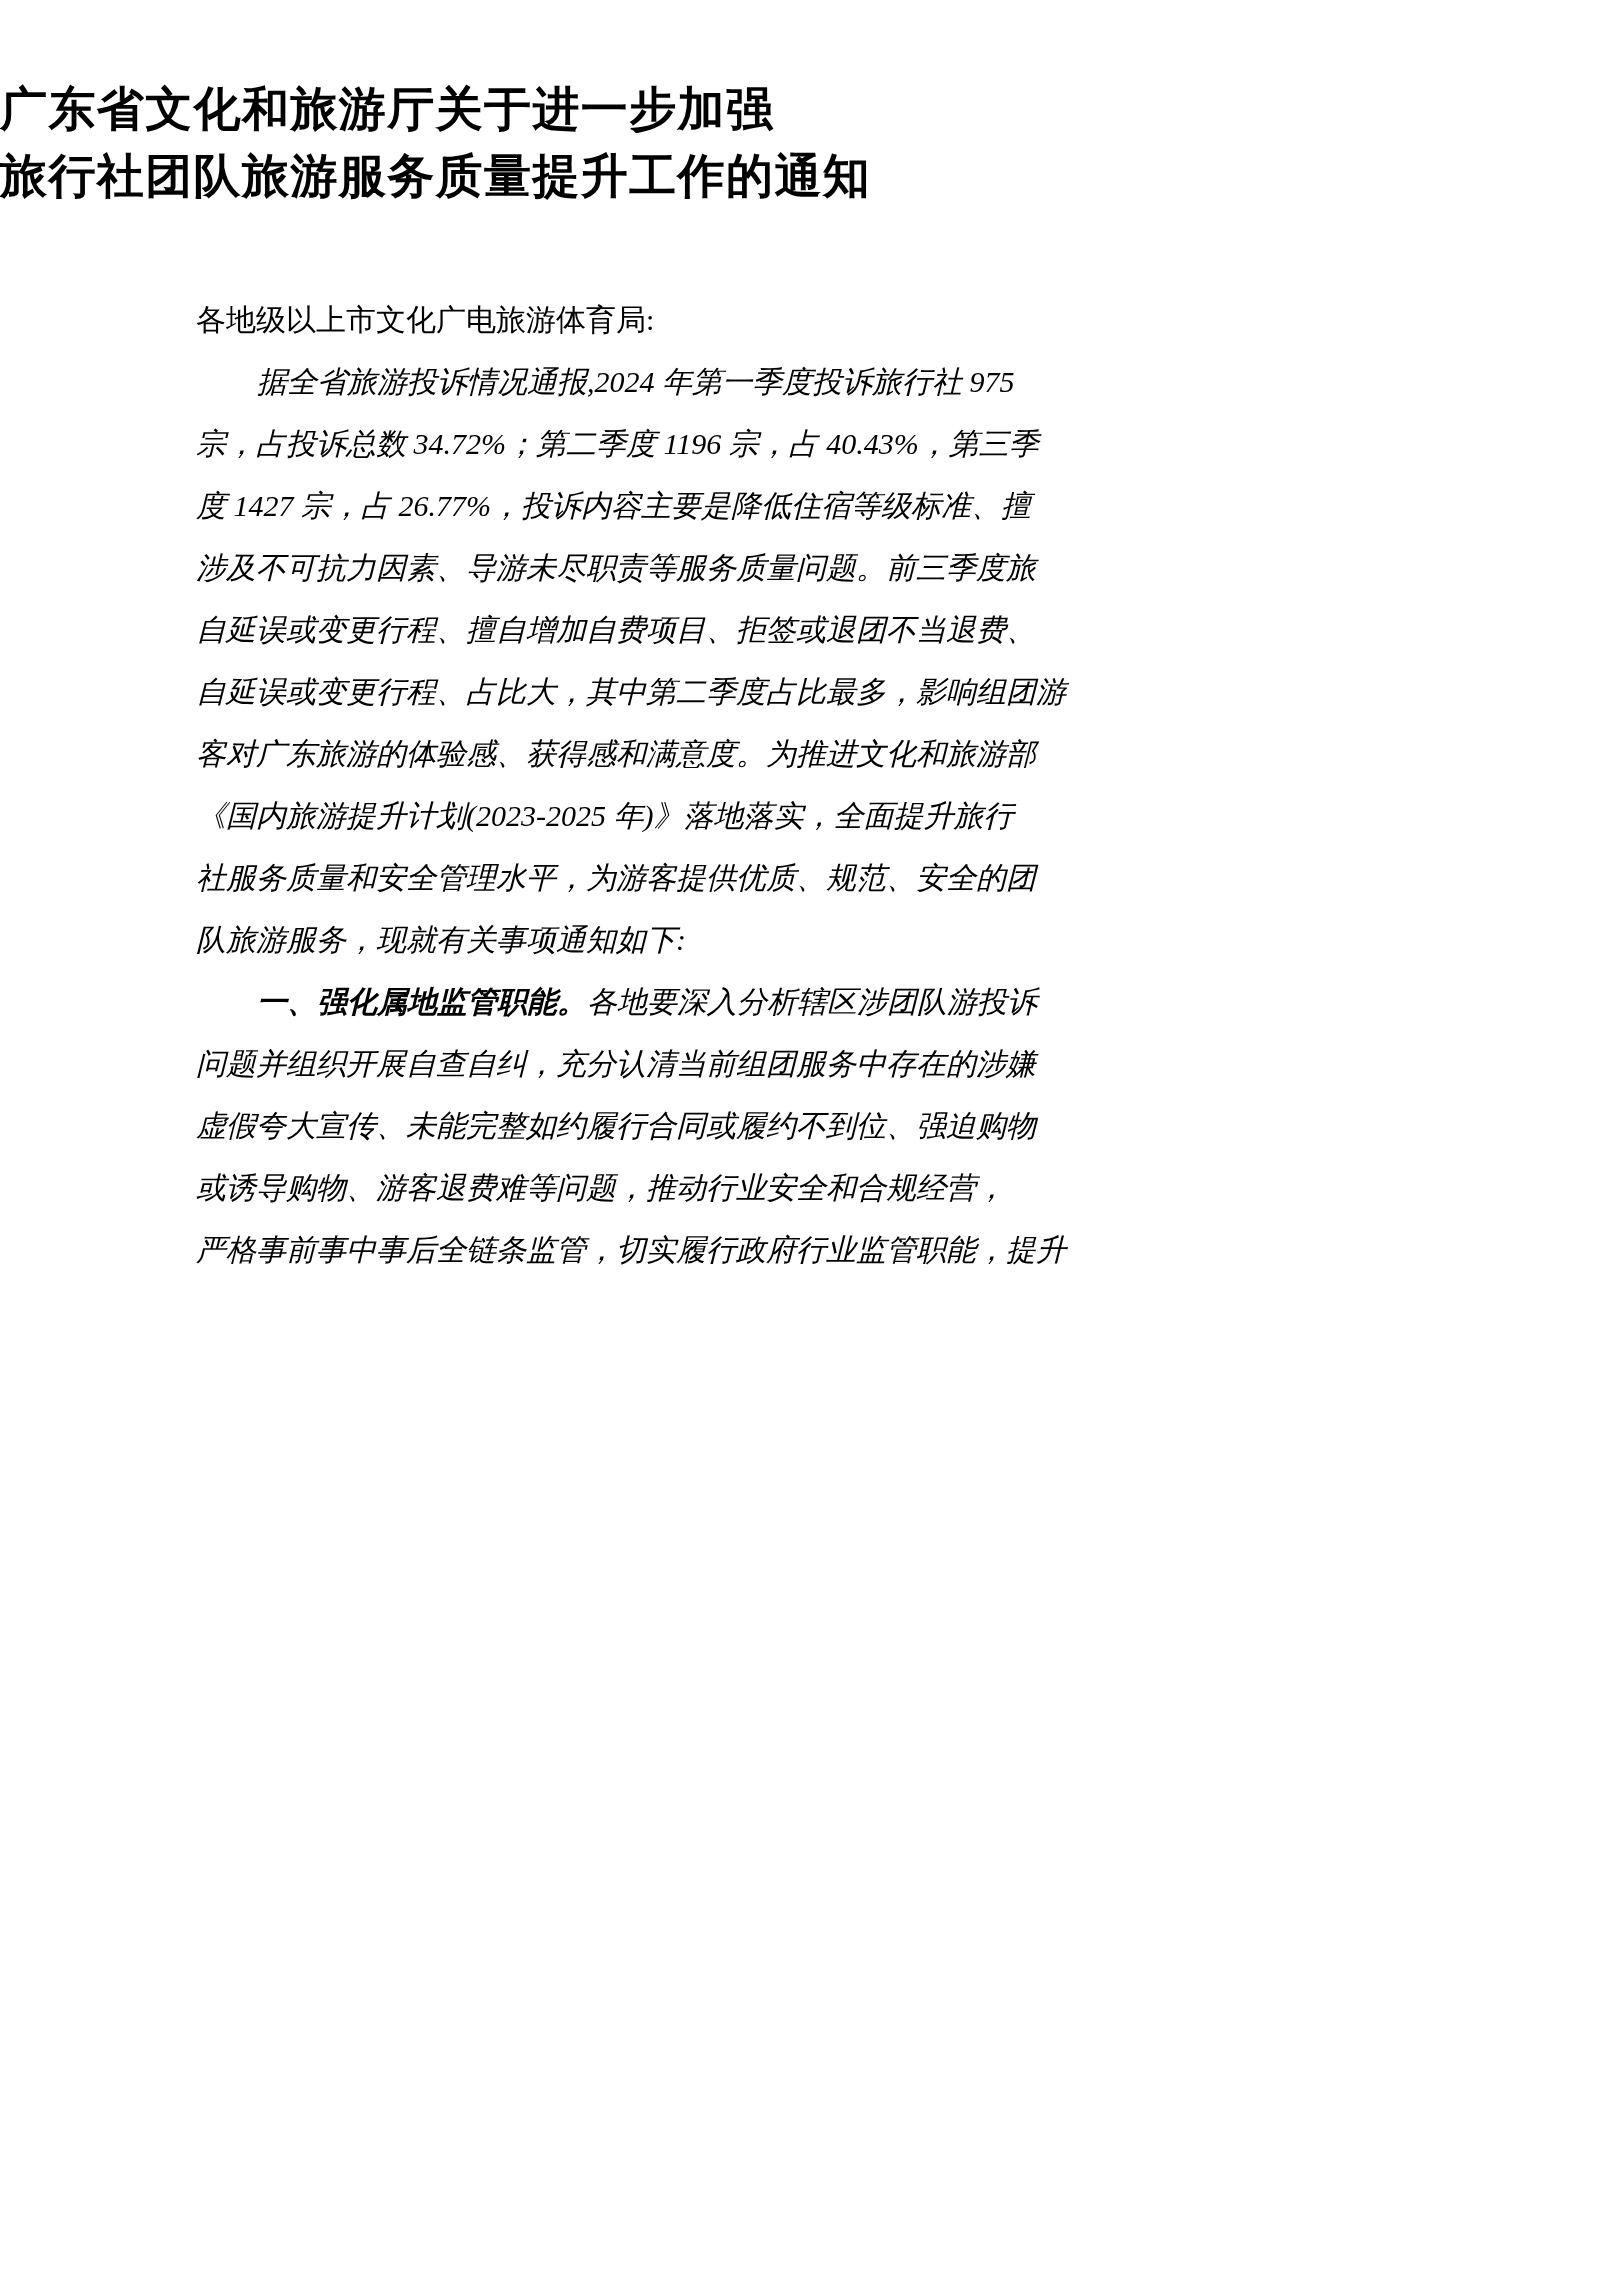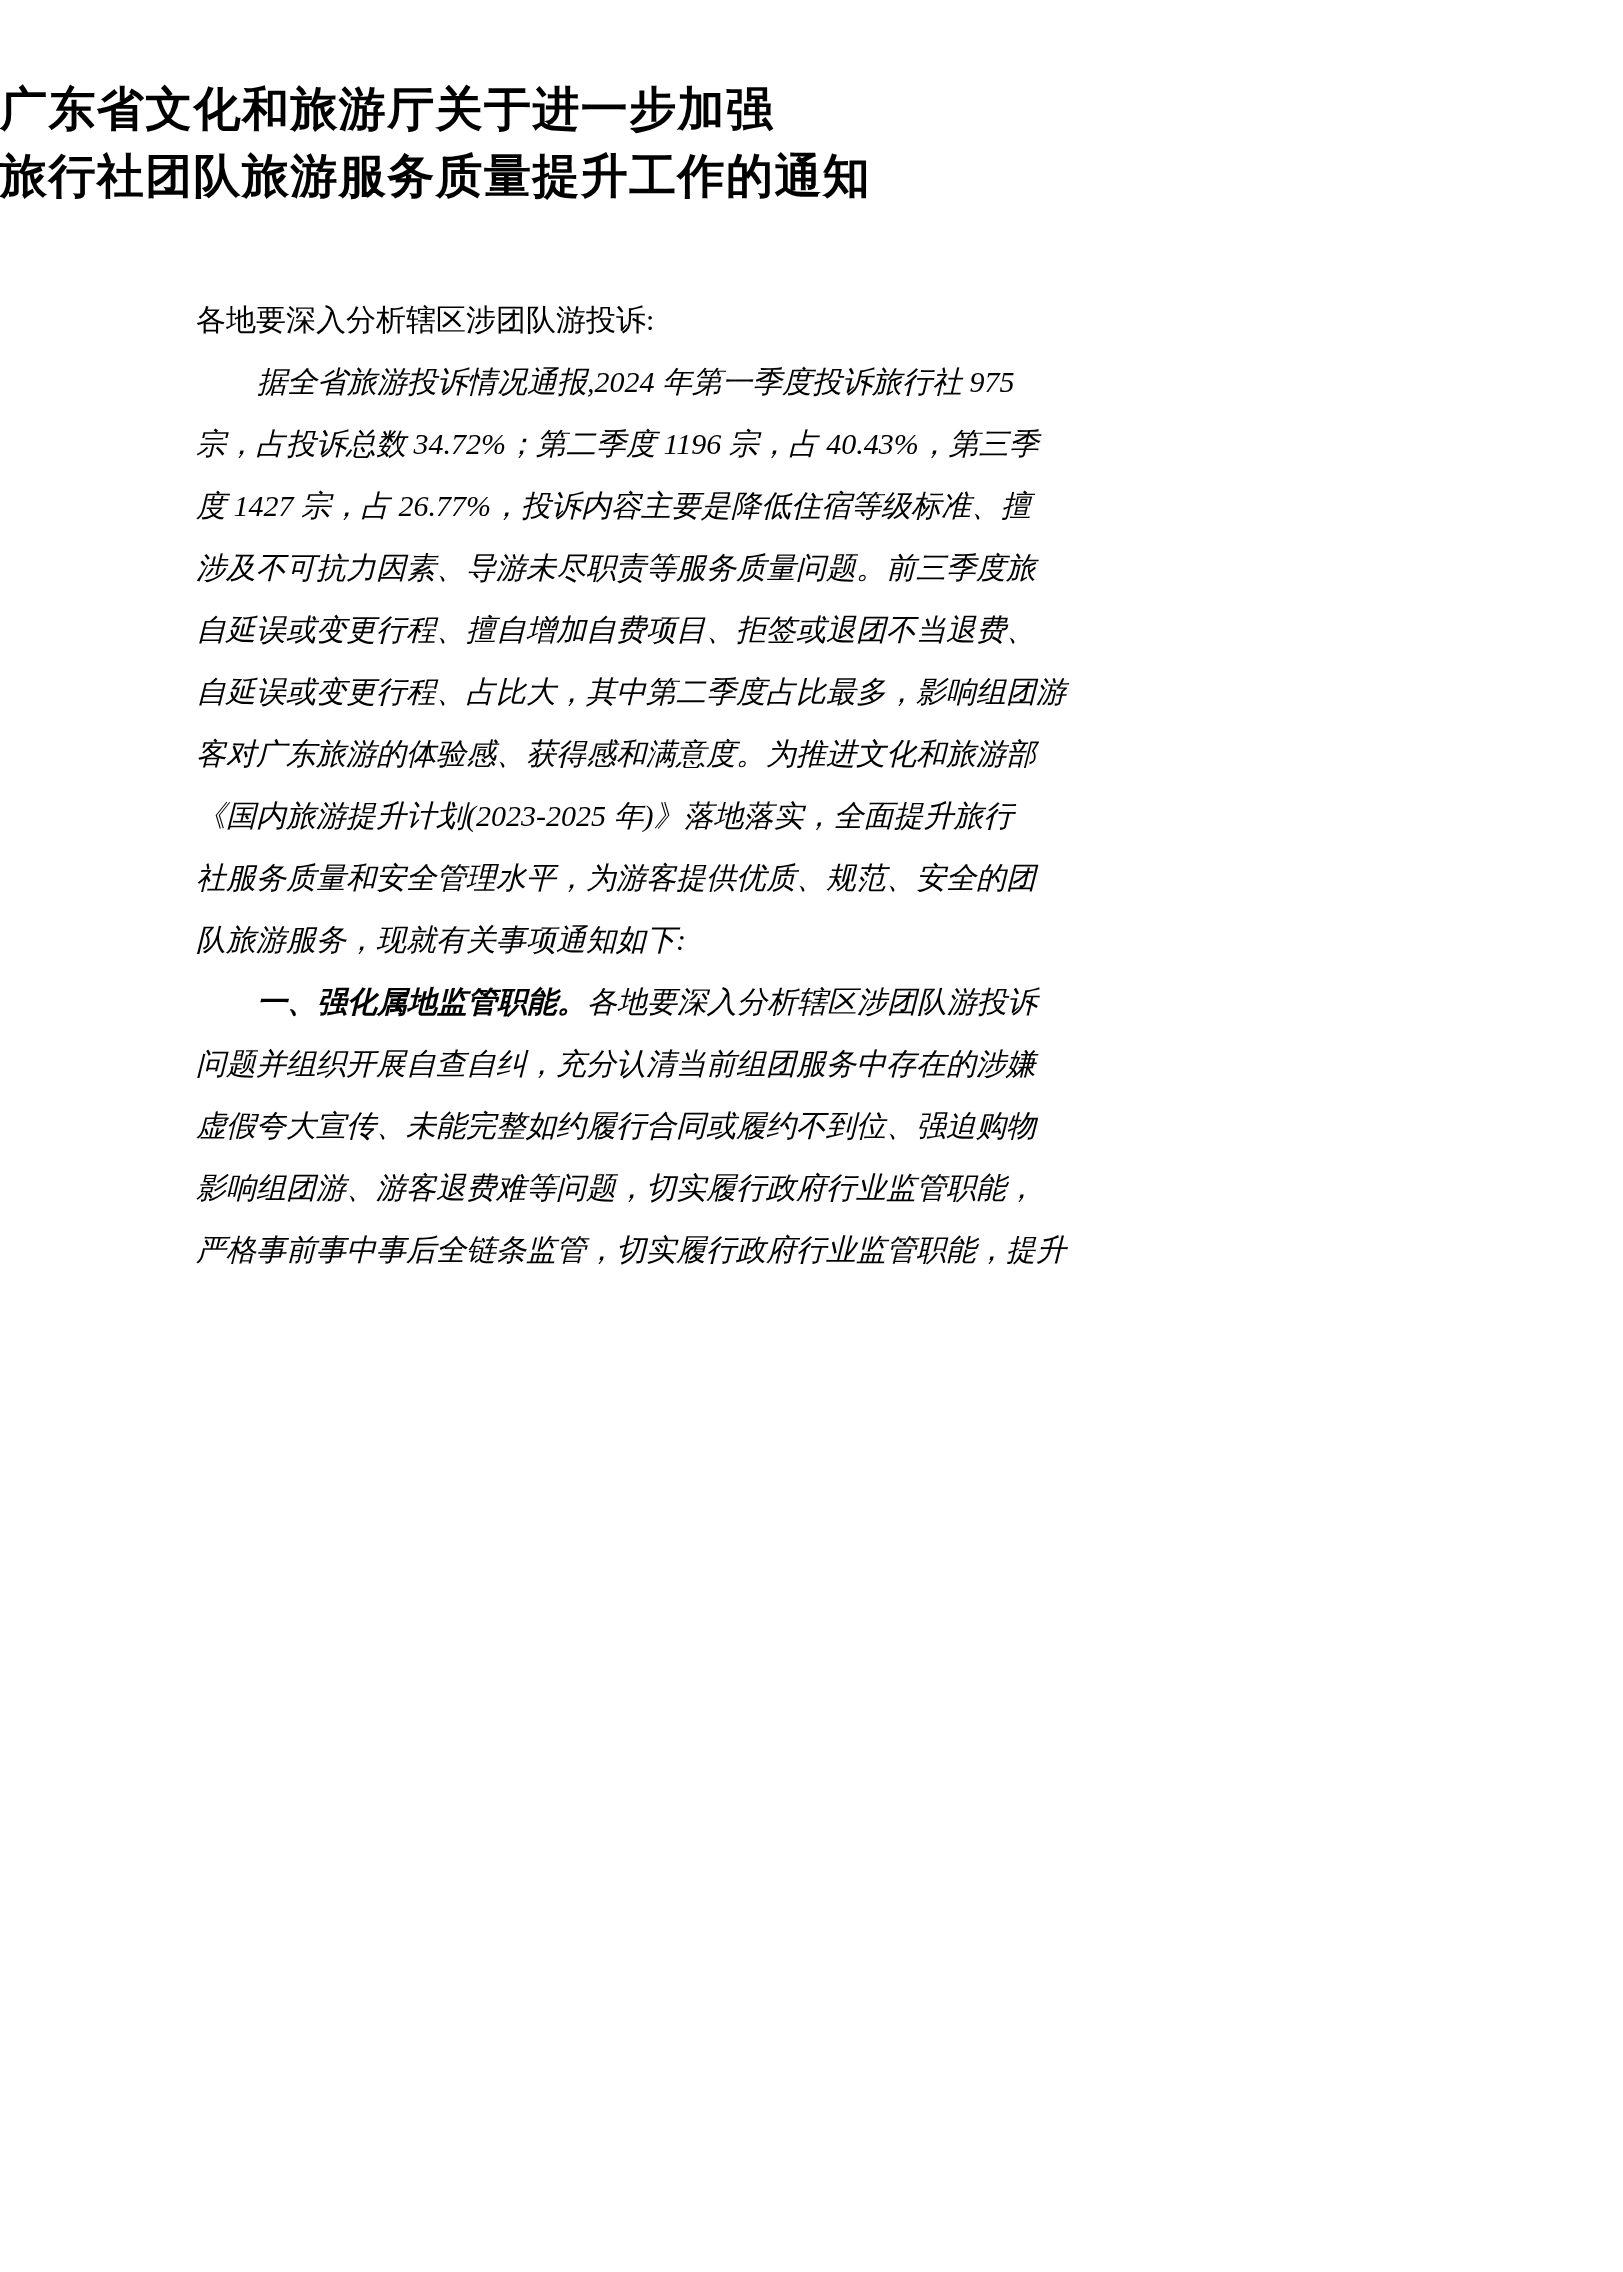--- a/index.html
+++ b/index.html
@@ -84,39 +84,39 @@
 <div class="page">
 
 
   <div class="doc-title">
     <span class="tline">广东省文化和旅游厅关于进一步加强</span>
     <span class="tline">旅行社团队旅游服务质量提升工作的通知</span>
   </div>
 
   <div class="body-block">
 
-    <div class="addressee">各地要深入分析辖区涉团队游投诉:</div>
+    <div class="addressee">各地级以上市文化广电旅游体育局:</div>
 
     <div class="para">
       <span class="pline"><span class="indent2"></span><span>据全省旅游投诉情况通报,2024 年第一季度投诉旅行社 975</span></span>
       <span class="pline">宗，占投诉总数 34.72%；第二季度 1196 宗，占 40.43%，第三季</span>
       <span class="pline">度 1427 宗，占 26.77%，投诉内容主要是降低住宿等级标准、擅</span>
       <span class="pline">涉及不可抗力因素、导游未尽职责等服务质量问题。前三季度旅</span>
       <span class="pline">自延误或变更行程、擅自增加自费项目、拒签或退团不当退费、</span>
       <span class="pline">自延误或变更行程、占比大，其中第二季度占比最多，影响组团游</span>
       <span class="pline">客对广东旅游的体验感、获得感和满意度。为推进文化和旅游部</span>
       <span class="pline">《国内旅游提升计划(2023-2025 年)》落地落实，全面提升旅行</span>
       <span class="pline">社服务质量和安全管理水平，为游客提供优质、规范、安全的团</span>
       <span class="pline">队旅游服务，现就有关事项通知如下:</span>
     </div>
 
     <div class="para">
       <span class="pline"><span class="indent2"></span><span class="bold-lead">一、强化属地监管职能。</span><span>各地要深入分析辖区涉团队游投诉</span></span>
       <span class="pline">问题并组织开展自查自纠，充分认清当前组团服务中存在的涉嫌</span>
       <span class="pline">虚假夸大宣传、未能完整如约履行合同或履约不到位、强迫购物</span>
-      <span class="pline">影响组团游、游客退费难等问题，切实履行政府行业监管职能，</span>
+      <span class="pline">或诱导购物、游客退费难等问题，推动行业安全和合规经营，</span>
       <span class="pline">严格事前事中事后全链条监管，切实履行政府行业监管职能，提升</span>
     </div>
 
   </div>
 
 </div>
 
 
 </body></html>

